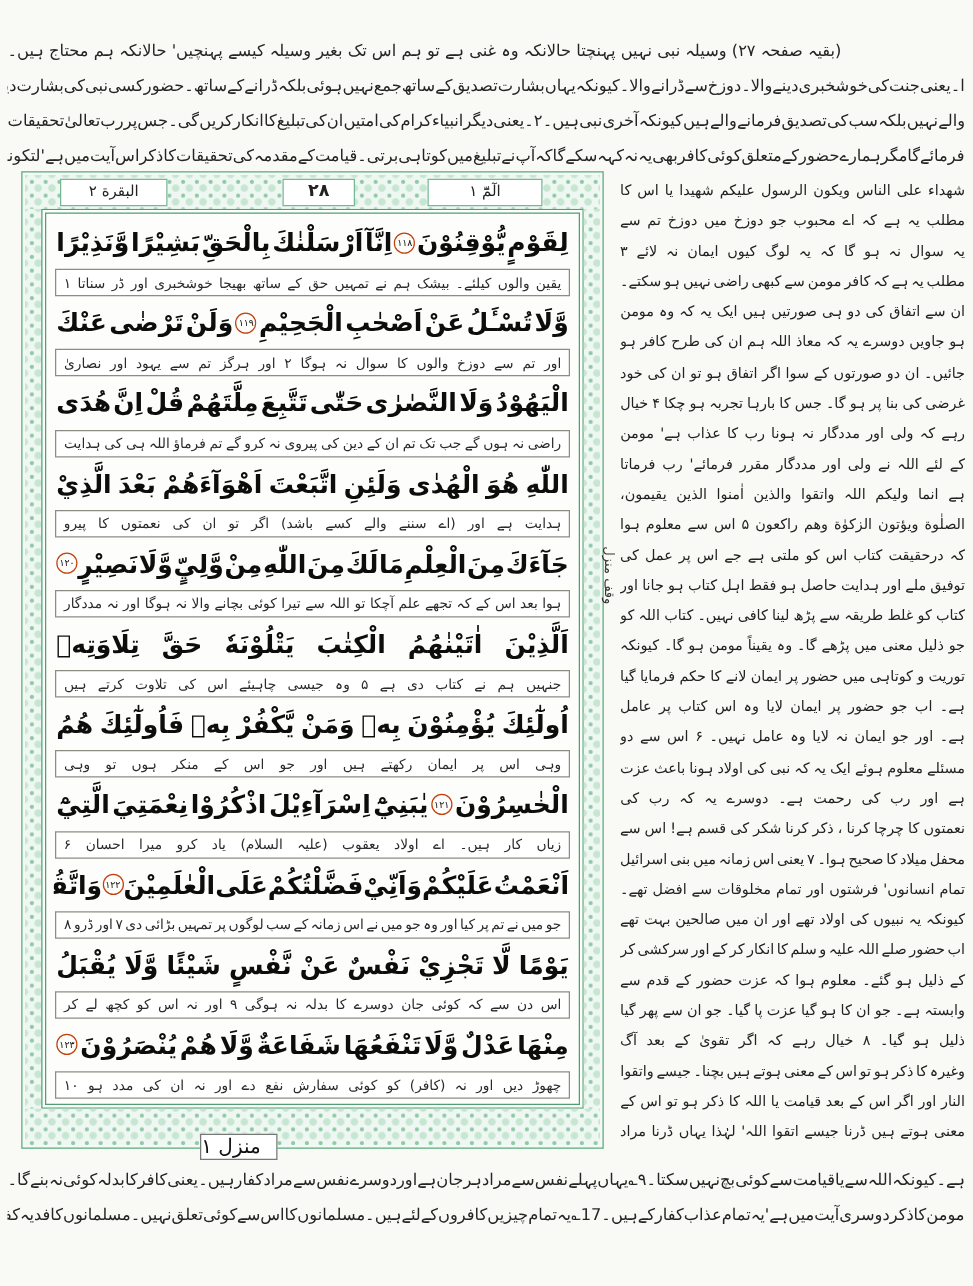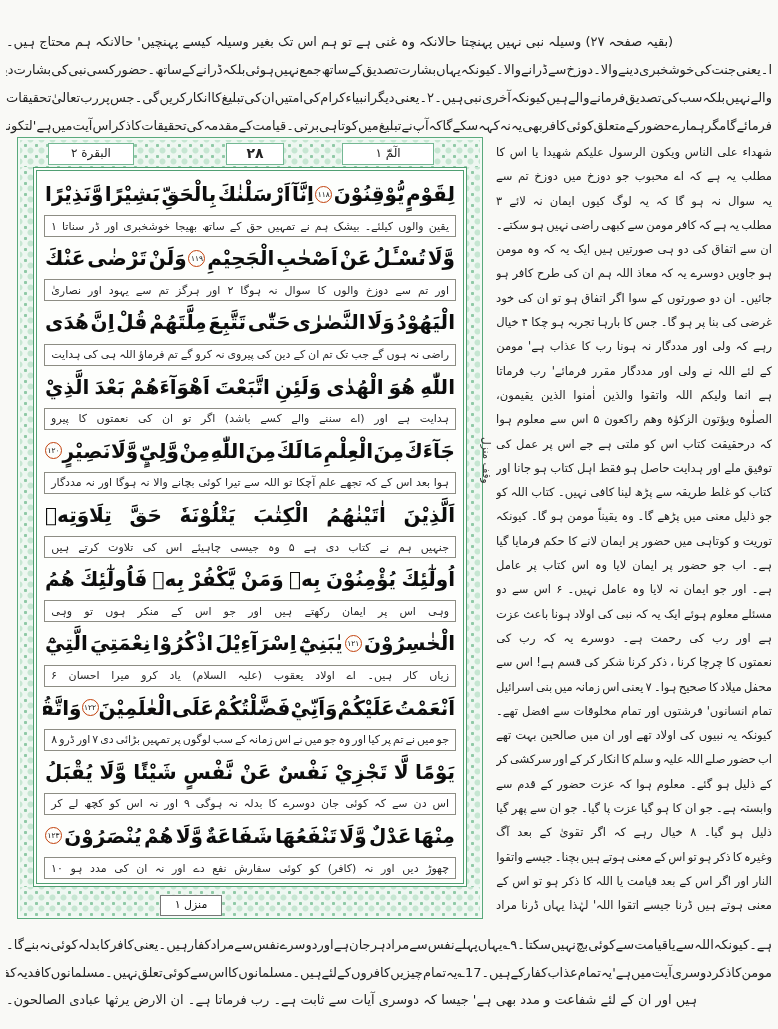--- a/index.html
+++ b/index.html
@@ -50,23 +50,23 @@
   }
   .hlabel{
     position:absolute;top:3px;height:20px;line-height:19px;
     background:#fff;border:1px solid #74b894;
     text-align:center;font-size:12px;color:#222;direction:rtl;
   }
   .hl-right{left:322px;width:90px;}
   .hl-center{left:206px;width:56px;font-weight:bold;font-size:14px;}
   .hl-left{left:28px;width:84px;}
   .manzil{
-    position:absolute;left:140px;top:8px;width:60px;height:19px;line-height:18px;
+    position:absolute;left:140px;top:20px;width:60px;height:19px;line-height:18px;
     background:#fff;border:1px solid #777;
-    text-align:center;font-size:11px;direction:rtl;color:#111;
+    text-align:left;font-size:16px;direction:rtl;color:#111;
   }
 
   .aline{
     flex:1 1 auto;display:flex;align-items:center;justify-content:space-between;
     direction:rtl;font-size:20px;font-weight:bold;color:#0d0d0d;
     overflow:hidden;white-space:nowrap;padding:0 2px;
   }
   .ayah{
     display:inline-flex;align-items:center;justify-content:center;
     width:15px;height:15px;border:1px solid #c2410c;border-radius:50%;
@@ -1078,16 +1078,15 @@
         <span>اس</span>
         <span>سے</span>
         <span>کوئی</span>
         <span>تعلق</span>
         <span>نہیں۔</span>
         <span>مسلمانوں</span>
         <span>کا</span>
         <span>فدیہ</span>
         <span>کفار</span>
       </div>
-      <div class="bline plainline" dir="rtl">ہیں اور ان کے لئے شفاعت و مدد بھی ہے' جیسا کہ دوسری آیات سے ثابت ہے۔ رب فرماتا ہے۔ ان الارض یرثھا عبادی الصالحون۔</div>
     </div>
 
 </div>
 
 </body></html>

